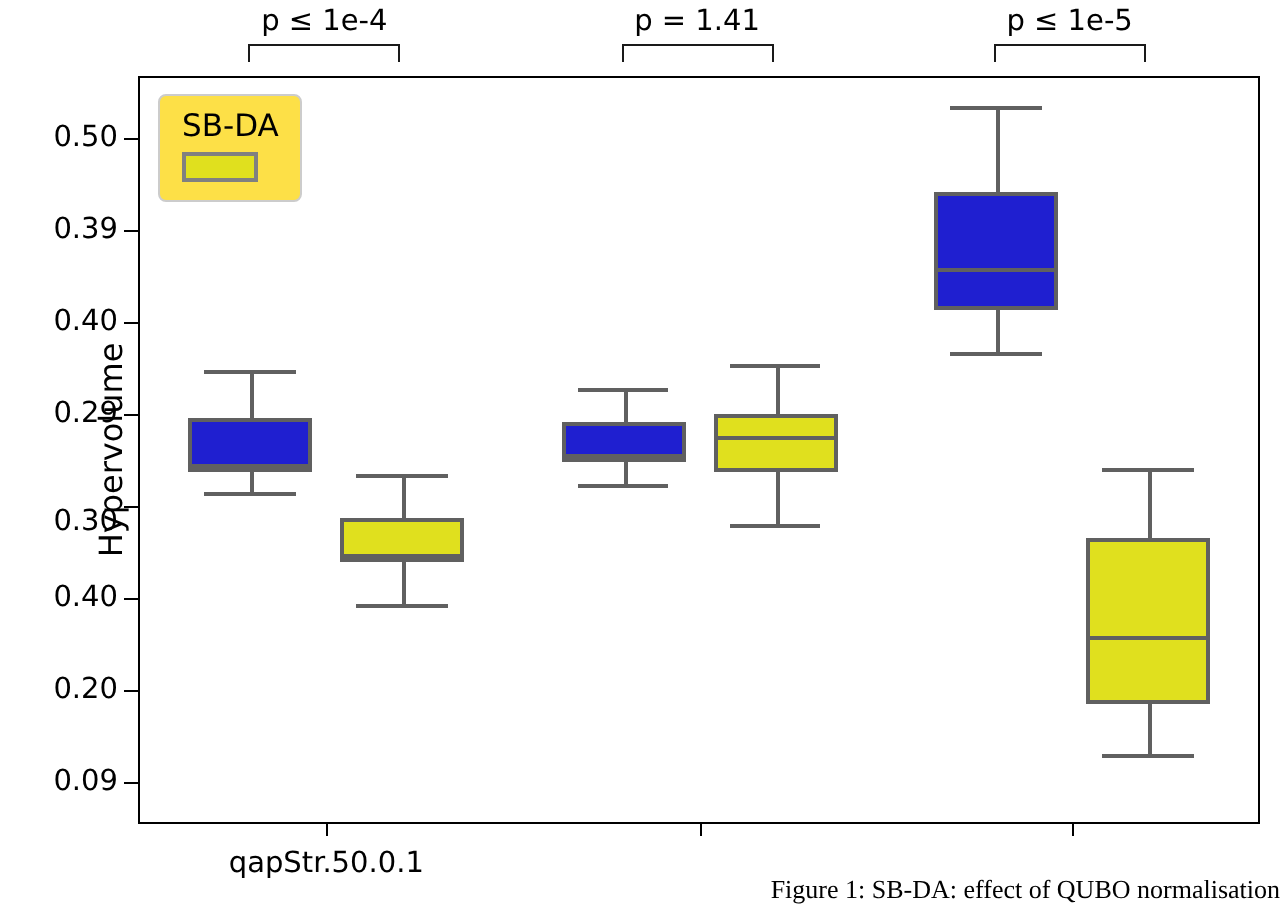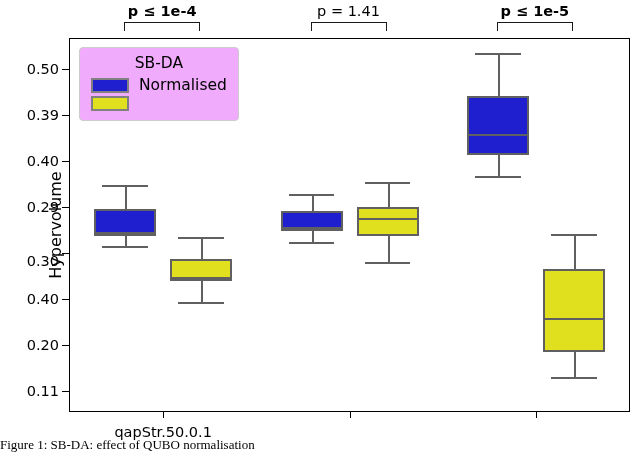--- a/index.html
+++ b/index.html
@@ -32,47 +32,47 @@
   .whisk-line{position:absolute;width:0;border-left:2.4px solid #606060;}
   .whisk-cap{position:absolute;height:0;border-top:2.4px solid #606060;}
 
   
   .sigbracket{position:absolute;box-sizing:border-box;border:1.7px solid #1a1a1a;
               border-bottom:none;height:9px;}
   .siglabel{position:absolute;transform:translateX(-50%);font-size:14.5px;color:#000;
             white-space:nowrap;}
 
   
-  #legend{position:absolute;left:9px;top:8px;background:#f0abfc;border:1px solid #cccccc;
+  #legend{position:absolute;left:9px;top:8px;background:#fde047;border:1px solid #cccccc;
           border-radius:4px;padding:5px 11px 7px 11px;box-sizing:border-box;}
   #legend-title{font-size:15.5px;color:#000;text-align:center;margin:1px 0 4px 0;}
   .legend-row{display:flex;align-items:center;margin:2px 0;}
   .legend-swatch{width:38px;height:15px;box-sizing:border-box;border:2px solid #808080;
                  margin-right:10px;flex:none;}
   .legend-swatch.blue{background:#1f1fd0;}
   .legend-swatch.yellow{background:#e0e01e;}
   .legend-text{font-size:15.5px;color:#000;white-space:nowrap;}
 
   
-  #caption{position:absolute;left:0;top:437px;width:640px;text-align:left;
+  #caption{position:absolute;left:0;top:437px;width:640px;text-align:right;
            font-family:"Liberation Serif",serif;font-size:13px;color:#000;}
 </style>
 </head>
 <body>
 
 <div id="page">
 
   <div id="ylabel-wrap">
     <div id="ylabel">Hypervolume</div>
   </div>
 
   <div id="plot-frame">
     <div id="plot-area">
         <div class="ytick" style="top: 351.793px;"></div>
-        <div class="ytlabel" style="top: 351.793px;">0.11</div>
+        <div class="ytlabel" style="top: 351.793px;">0.09</div>
         <div class="ytick" style="top: 305.867px;"></div>
         <div class="ytlabel" style="top: 305.867px;">0.20</div>
         <div class="ytick" style="top: 259.941px;"></div>
         <div class="ytlabel" style="top: 259.941px;">0.40</div>
         <div class="ytick" style="top: 214.015px;"></div>
         <div class="ytlabel" style="top: 222px;">0.30</div>
         <div class="ytick" style="top: 168.089px;"></div>
         <div class="ytlabel" style="top: 168.089px;">0.29</div>
         <div class="ytick" style="top: 122.163px;"></div>
         <div class="ytlabel" style="top: 122.163px;">0.40</div>
@@ -116,30 +116,26 @@
         <div class="median" style="left: 396.833px; top: 94.6074px; width: 62px;"></div>
         <div class="whisk-line" style="left: 503.833px; top: 194.726px; height: 34.9037px;"></div>
         <div class="whisk-line" style="left: 503.833px; top: 313.215px; height: 24.8px;"></div>
         <div class="whisk-cap" style="left: 480.893px; top: 194.726px; width: 45.88px;"></div>
         <div class="whisk-cap" style="left: 480.893px; top: 338.015px; width: 45.88px;"></div>
         <div class="box yellow" style="left: 472.833px; top: 229.63px; width: 62px; height: 83.5852px;"></div>
         <div class="median" style="left: 472.833px; top: 279.23px; width: 62px;"></div>
         <div id="legend">
           <div id="legend-title">SB-DA</div>
           <div class="legend-row">
-            <span class="legend-swatch blue"></span>
-            <span class="legend-text">Normalised</span>
-          </div>
-          <div class="legend-row">
             <span class="legend-swatch yellow"></span>
           </div>
         </div>
       </div>
   </div>
 
   <div id="caption">Figure 1: SB-DA: effect of QUBO normalisation</div>
 <div class="sigbracket" style="left: 124.167px; width: 76px; top: 22px;"></div>
-    <div class="siglabel" style="left: 162.167px; top: 3px; font-weight: bold;">p ≤ 1e-4</div>
+    <div class="siglabel" style="left: 162.167px; top: 3px;">p ≤ 1e-4</div>
     <div class="sigbracket" style="left: 310.5px; width: 76px; top: 22px;"></div>
     <div class="siglabel" style="left: 348.5px; top: 3px;">p = 1.41</div>
     <div class="sigbracket" style="left: 496.833px; width: 76px; top: 22px;"></div>
-    <div class="siglabel" style="left: 534.833px; top: 3px; font-weight: bold;">p ≤ 1e-5</div>
+    <div class="siglabel" style="left: 534.833px; top: 3px;">p ≤ 1e-5</div>
   </div>
 
 </body></html>

